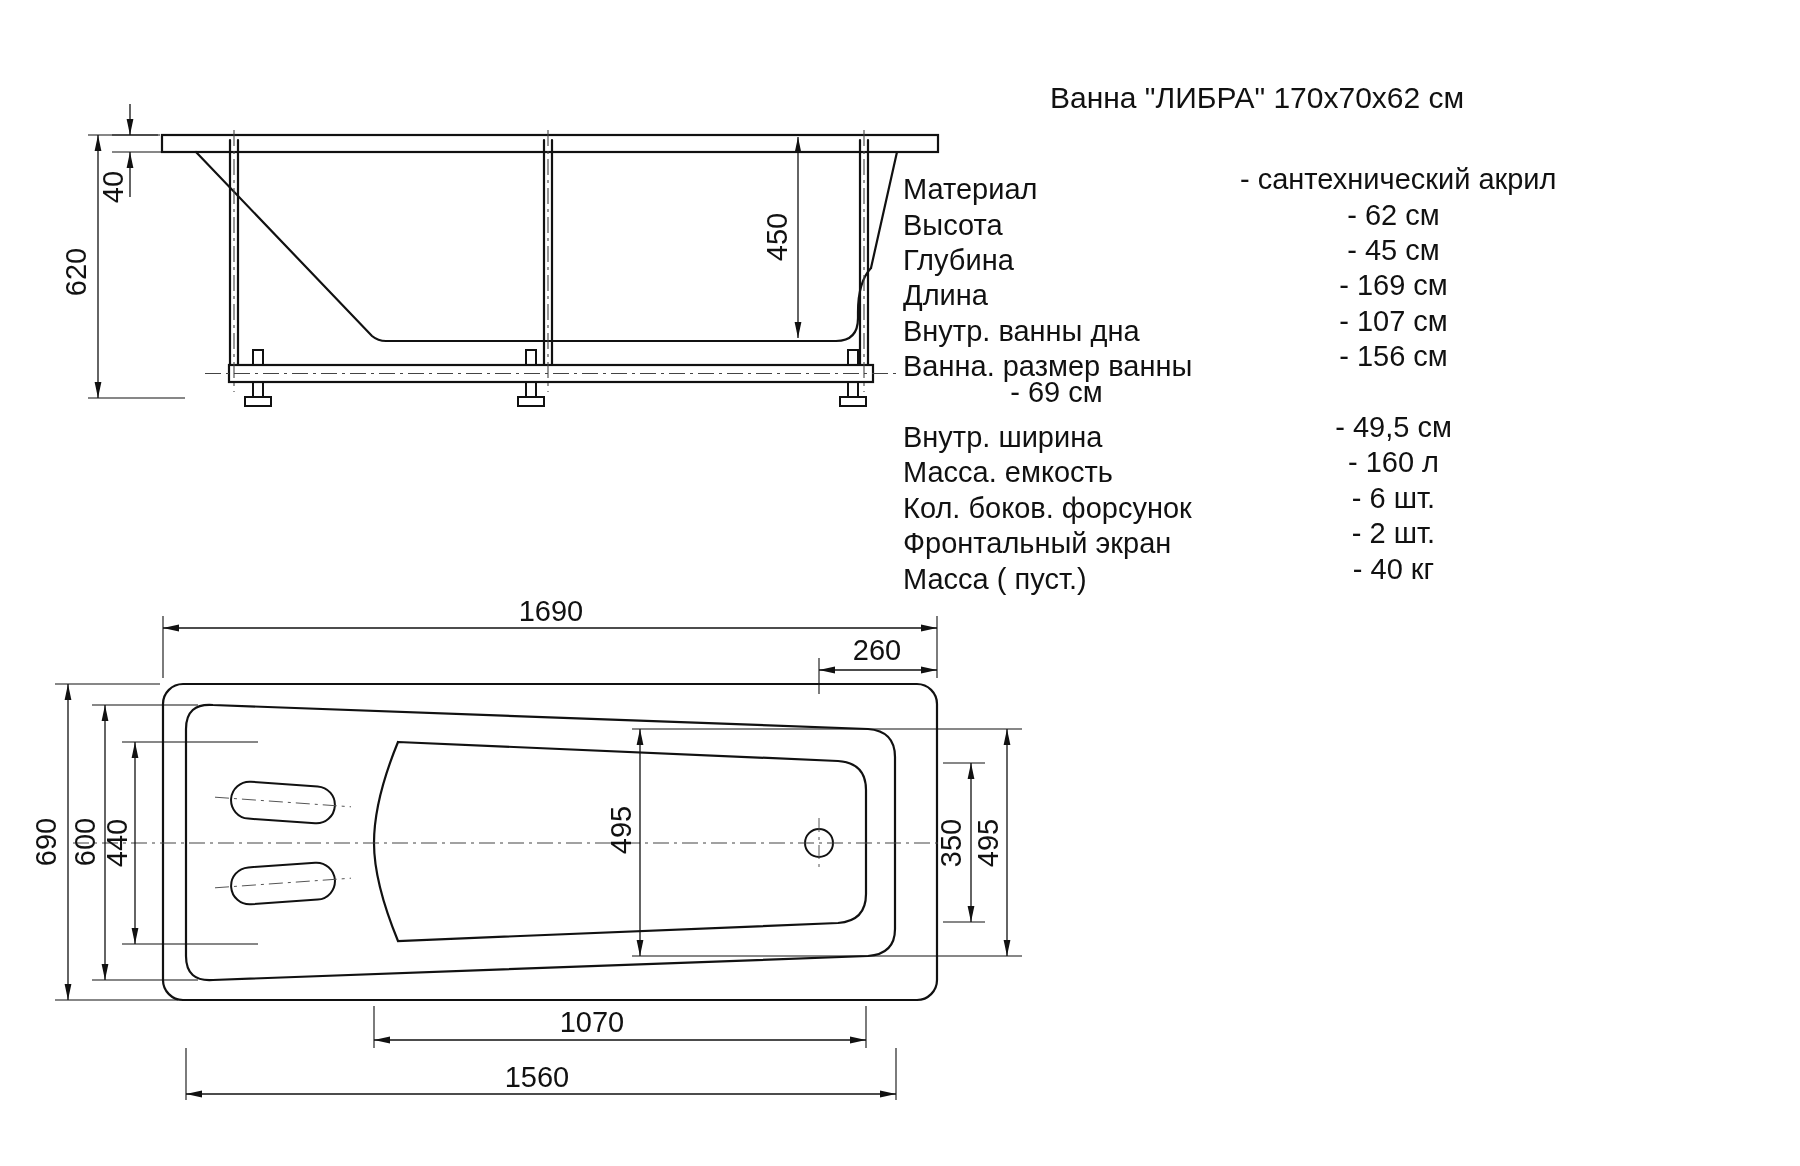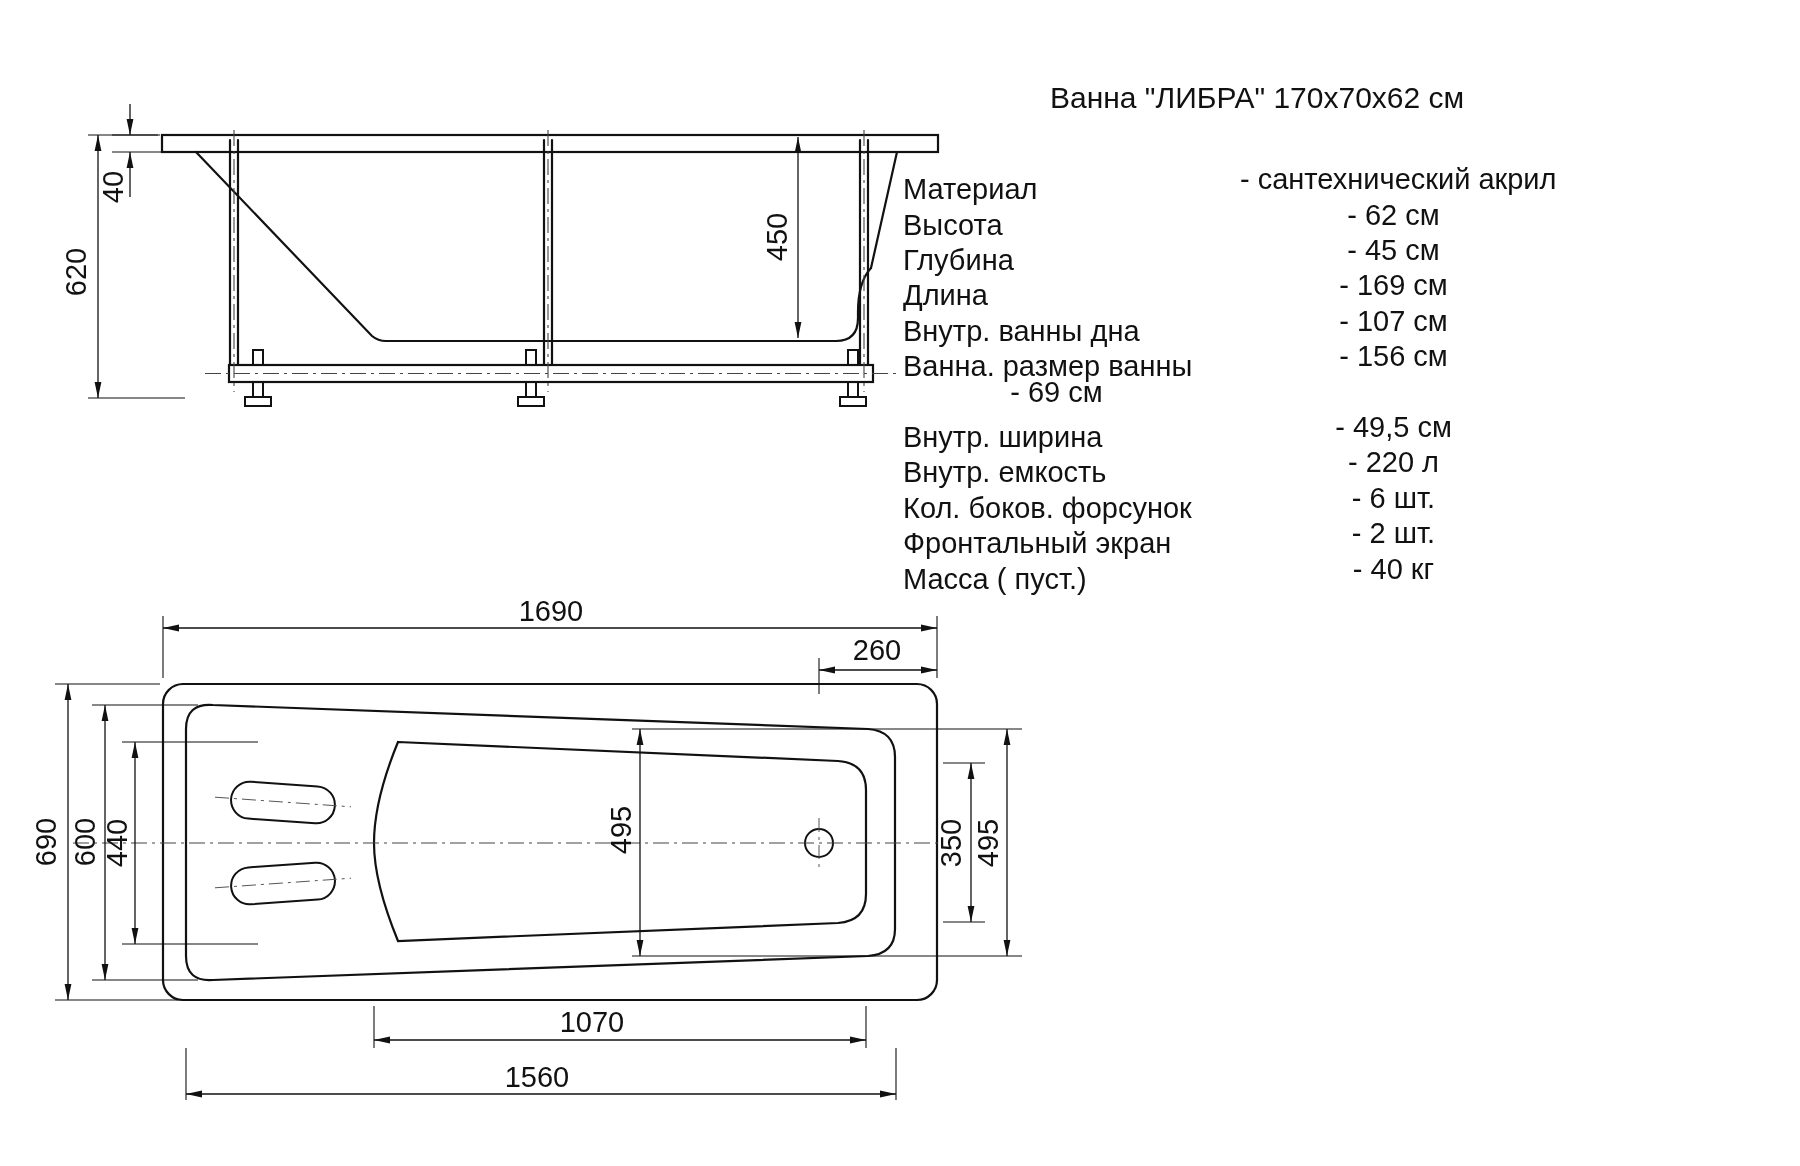--- a/index.html
+++ b/index.html
@@ -187,22 +187,22 @@
       <div class="spec-value">- 156 см</div>
     </div>
     <div class="spec-row">
       <div class="spec-value">- 69 см</div>
     </div>
     <div class="spec-row">
       <div class="spec-label">Внутр. ширина</div>
       <div class="spec-value">- 49,5 см</div>
     </div>
     <div class="spec-row">
-      <div class="spec-label">Внутр. емкость</div>
-      <div class="spec-value">- 220 л</div>
+      <div class="spec-label">Масса. емкость</div>
+      <div class="spec-value">- 160 л</div>
     </div>
     <div class="spec-row">
       <div class="spec-label">Кол. боков. форсунок</div>
       <div class="spec-value">- 6 шт.</div>
     </div>
     <div class="spec-row">
       <div class="spec-label">Фронтальный экран</div>
       <div class="spec-value">- 2 шт.</div>
     </div>
     <div class="spec-row">

